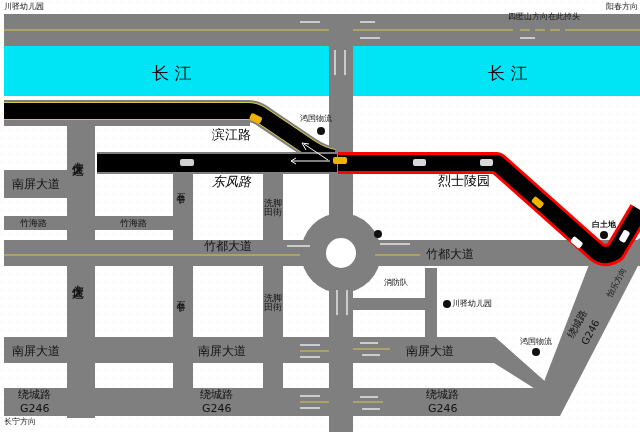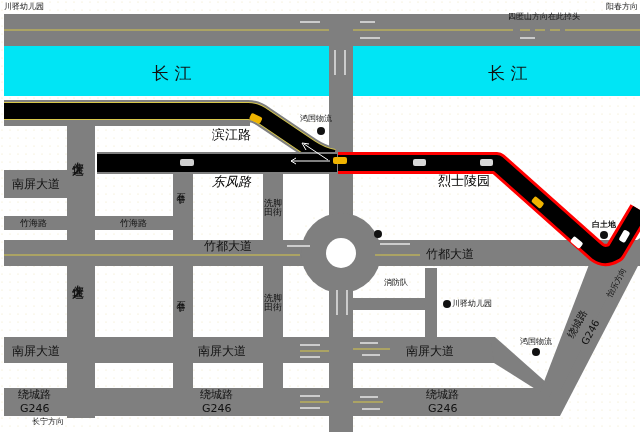--- a/index.html
+++ b/index.html
@@ -129,21 +129,21 @@
     <line x1="353" y1="349" x2="390" y2="349"></line>
     <line x1="300" y1="402" x2="329" y2="402"></line>
     <line x1="353" y1="402" x2="383" y2="402"></line>
     <line x1="375" y1="255" x2="420" y2="255"></line>
   </g>
 </svg>
 
 <div class="lbl lbl-sm" style="left:4px;top:3px;">川驿幼儿园</div>
 <div class="lbl lbl-sm" style="left:508px;top:13px;">四匿山方向在此掉头</div>
 <div class="lbl lbl-sm" style="left:606px;top:3px;">阳春方向</div>
-<div class="lbl lbl-sm" style="left:4px;top:418px;margin-left:28px;">长宁方向</div>
+<div class="lbl lbl-sm" style="left:4px;top:418px;">长宁方向</div>
 <div class="lbl lbl-sm" style="left:606px;top:295px;transform:rotate(-62deg);transform-origin:left top;">怡乐方向</div>
 
 <div class="lbl lbl-lg" style="left:152px;top:65px;">长 江</div>
 <div class="lbl lbl-lg" style="left:488px;top:65px;">长 江</div>
 
 <div class="lbl lbl-red" style="left:212px;top:128px;">滨江路</div>
 <div class="lbl lbl-red" style="left:212px;top:175px;font-style:italic;">东风路</div>
 <div class="lbl lbl-red" style="left:438px;top:174px;">烈士陵园</div>
 
 <div class="lbl lbl-md vert" style="left:72px;top:152px;">夕佳大道</div>

